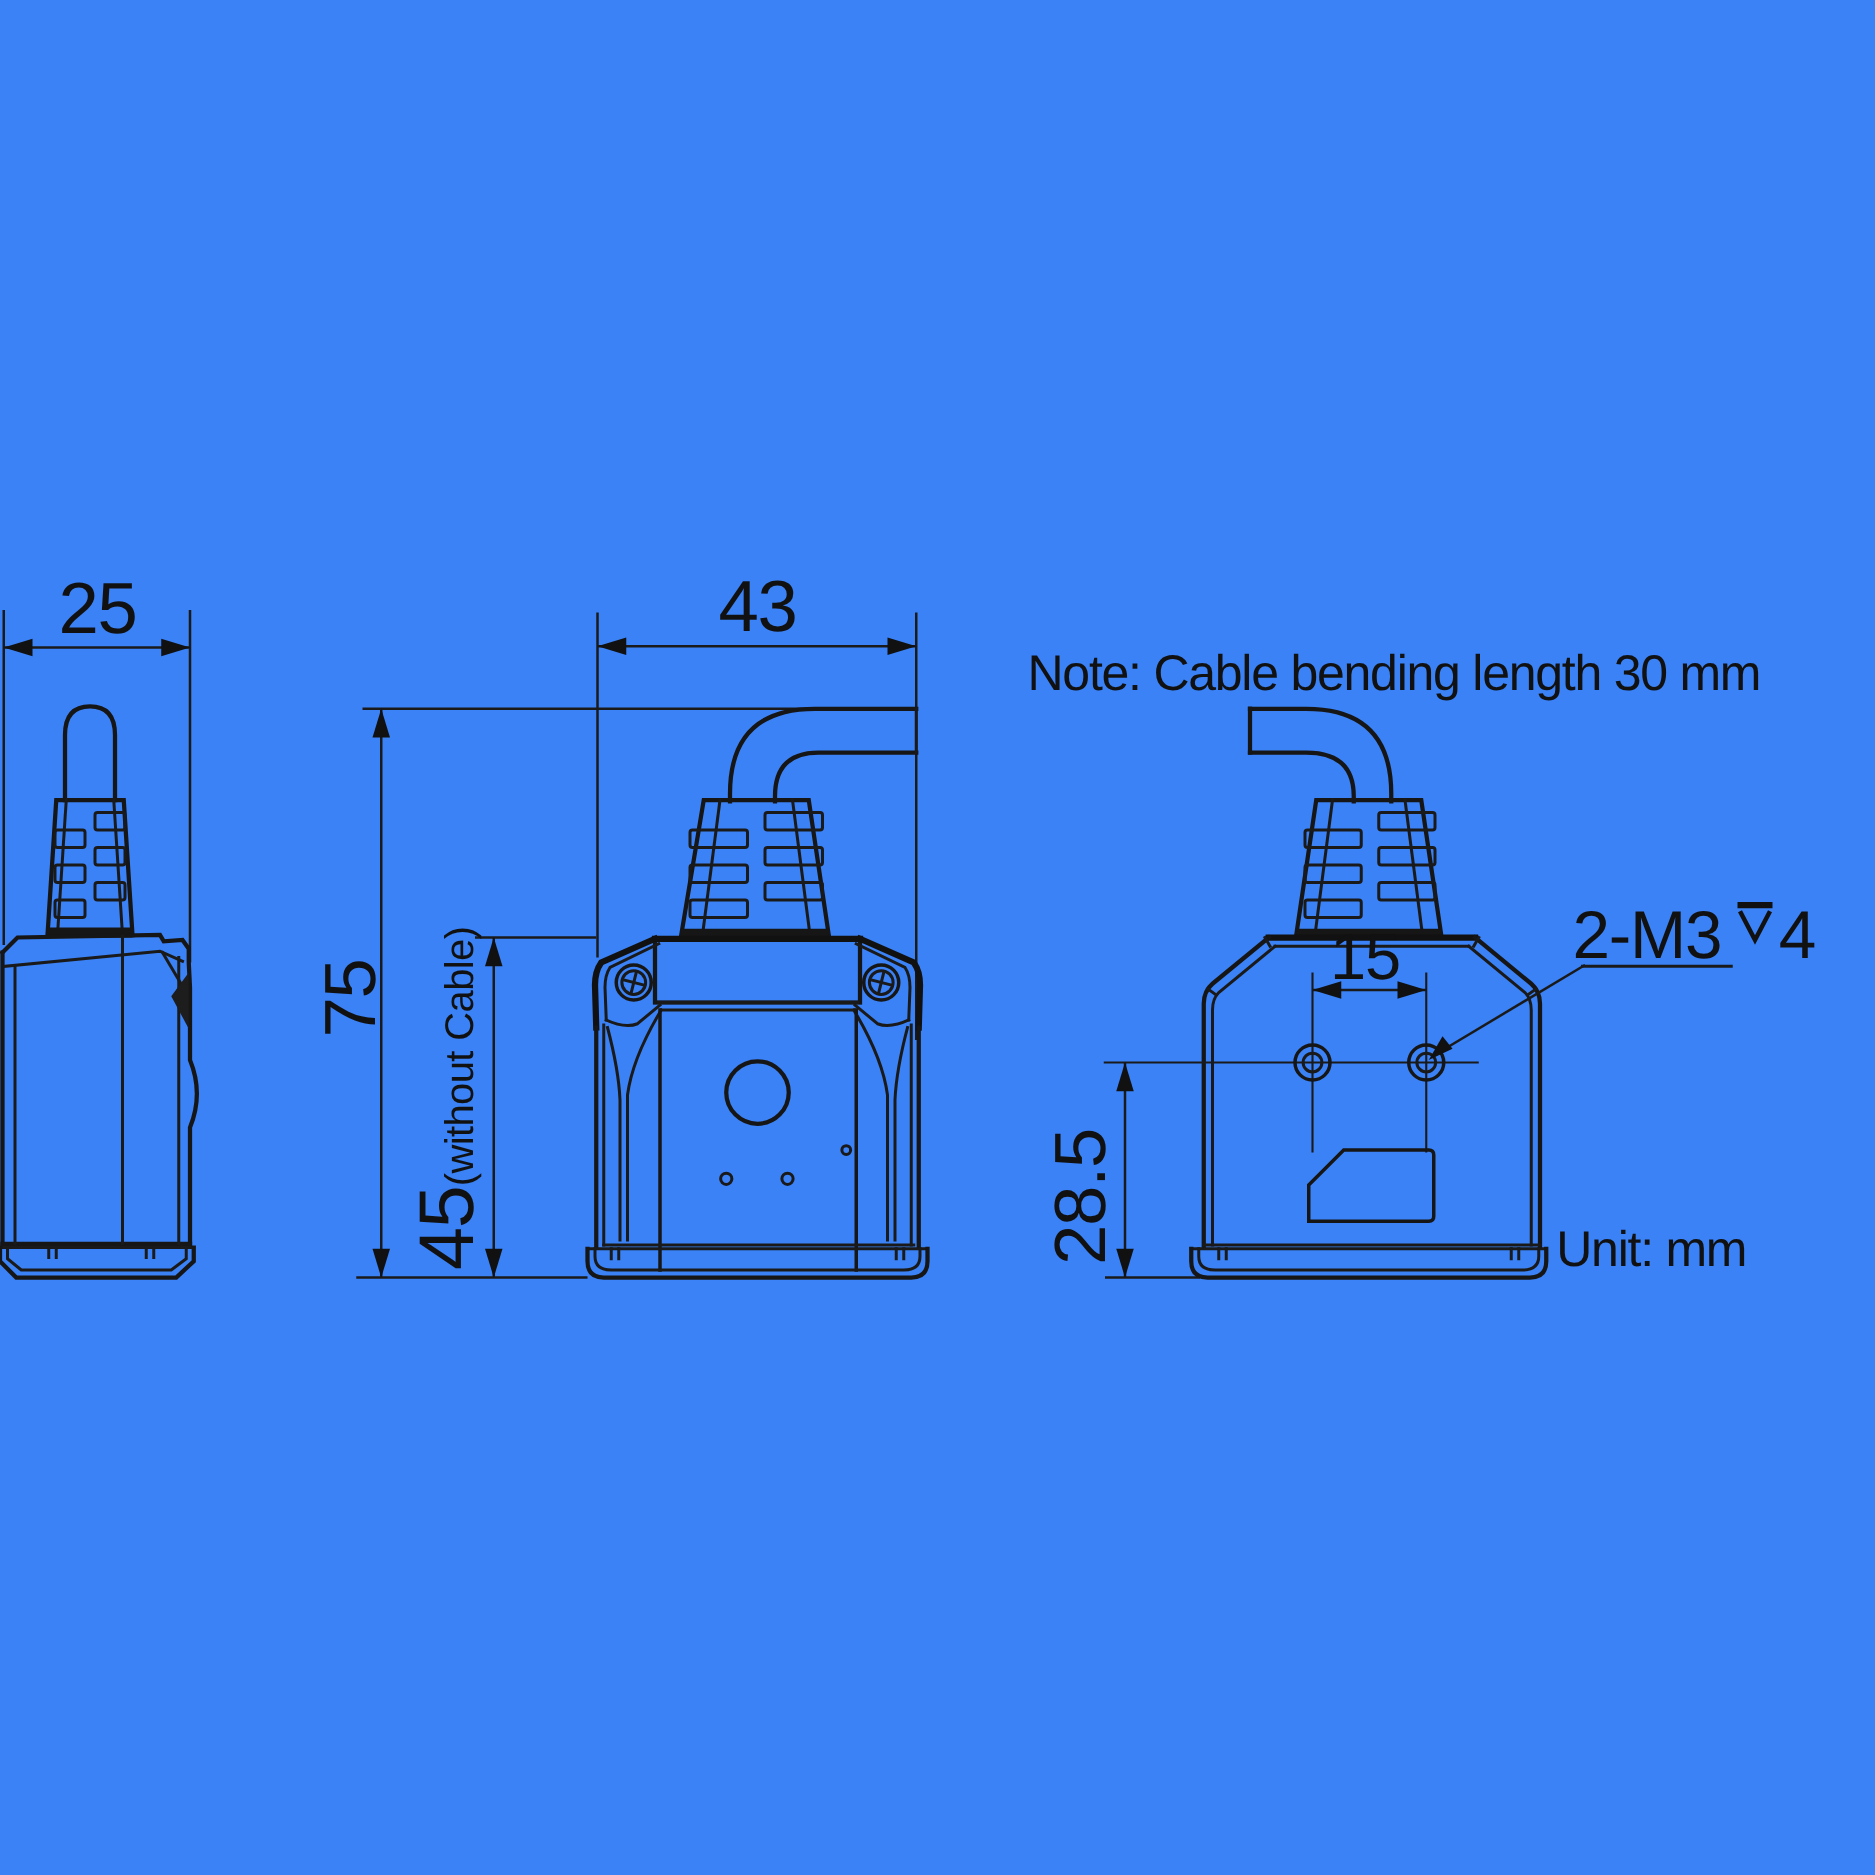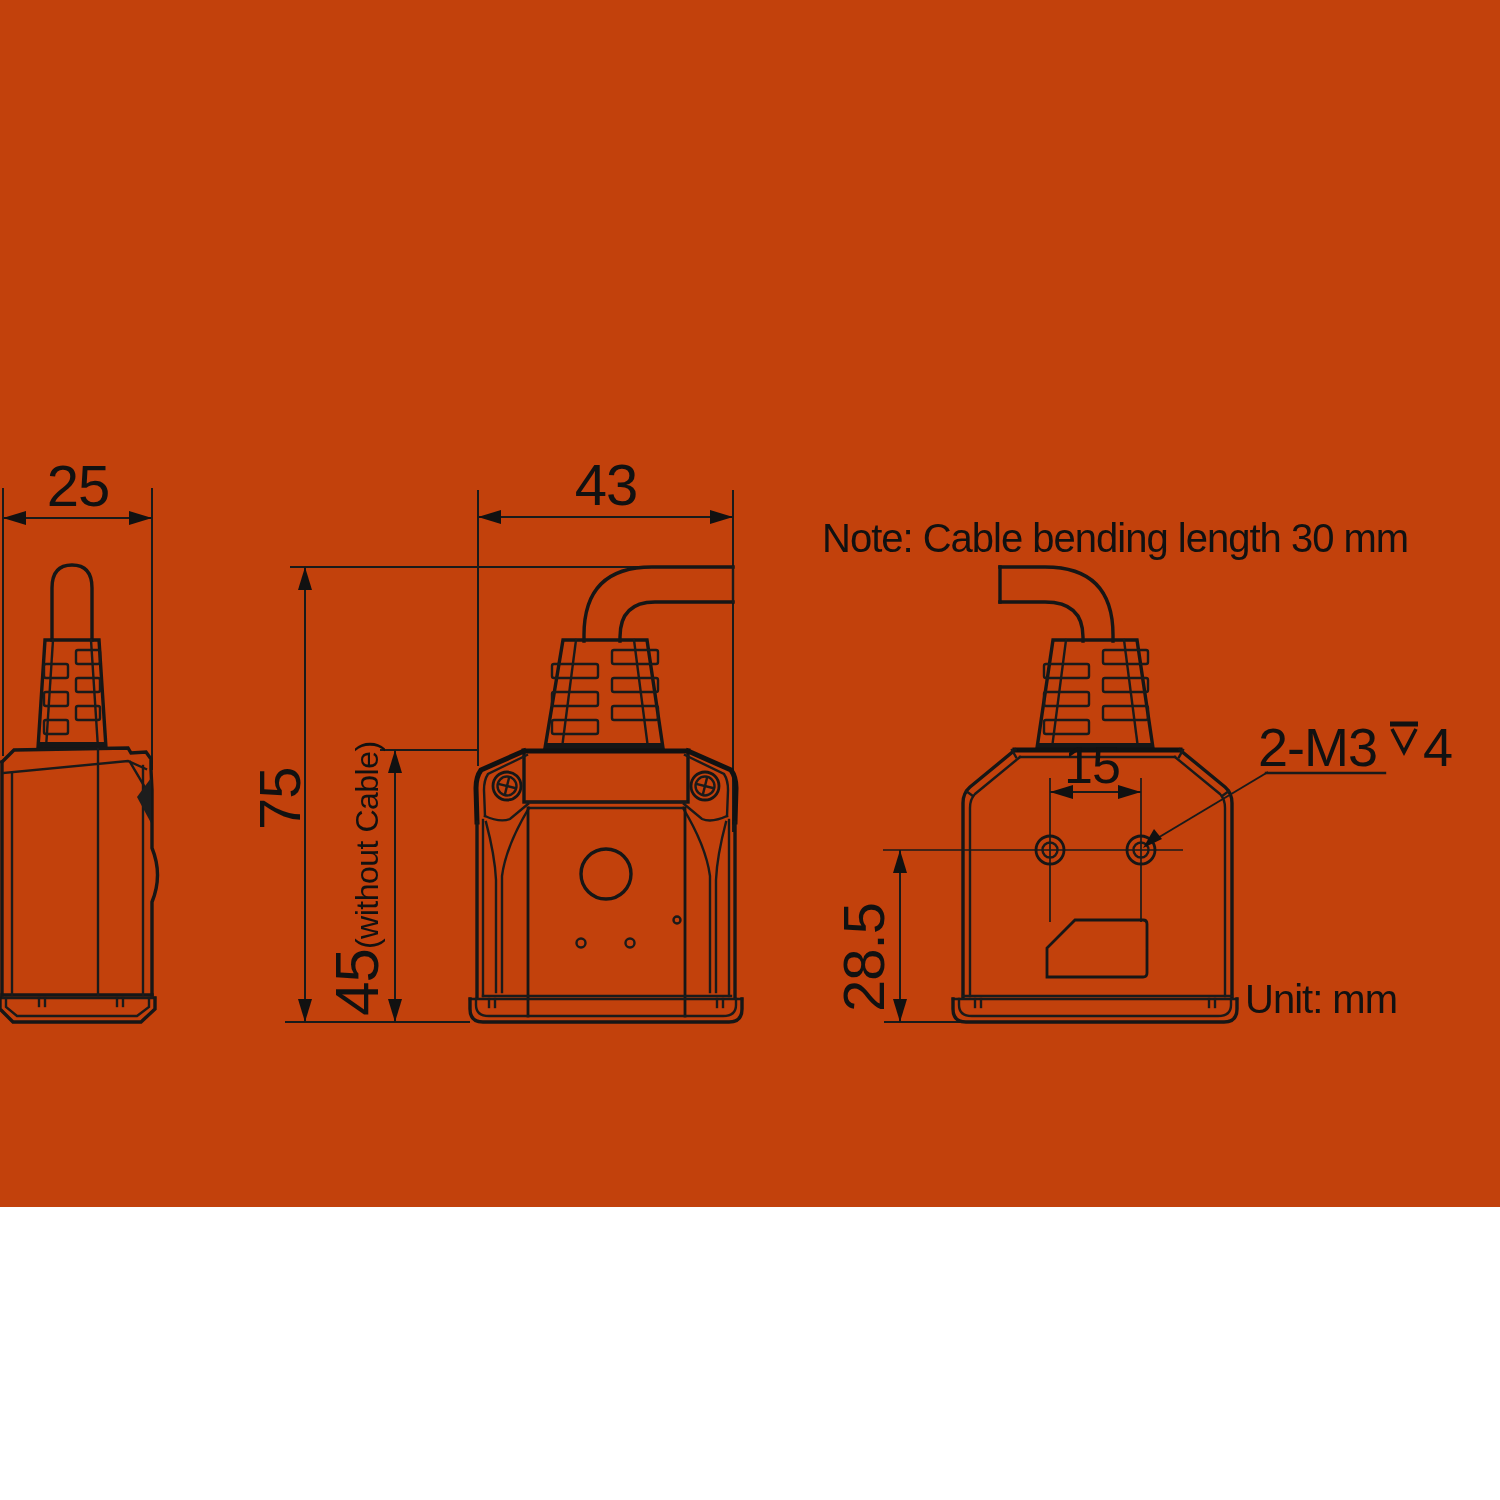--- a/index.html
+++ b/index.html
@@ -1,16 +1,16 @@
 <!DOCTYPE html>
 <html><head>
 <meta charset="utf-8">
 <style>
   html,body{margin:0;padding:0;background:#ffffff;}
-  .stage{position:relative;width:1500px;height:1207px;background:#c2410c;overflow:hidden;}
+  .stage{position:relative;width:1500px;height:1500px;background:#3b82f6;overflow:hidden;}
   svg{display:block;}
   
   .ol{stroke:#161616;stroke-width:3.4;fill:none;stroke-linecap:square;stroke-linejoin:miter;}
   .thk{stroke:#111111;stroke-width:5;fill:none;stroke-linecap:square;}
   .in{stroke:#1a1a1a;stroke-width:2.4;fill:none;stroke-linecap:square;}
   .md{stroke:#161616;stroke-width:2.8;fill:none;stroke-linecap:square;}
   .dim{stroke:#1a1a1a;stroke-width:2;fill:none;stroke-linecap:butt;}
   .cl{stroke:#1a1a1a;stroke-width:1.7;fill:none;}
   .arr{fill:#111111;stroke:none;}
   .bar{fill:#161616;stroke:none;}

